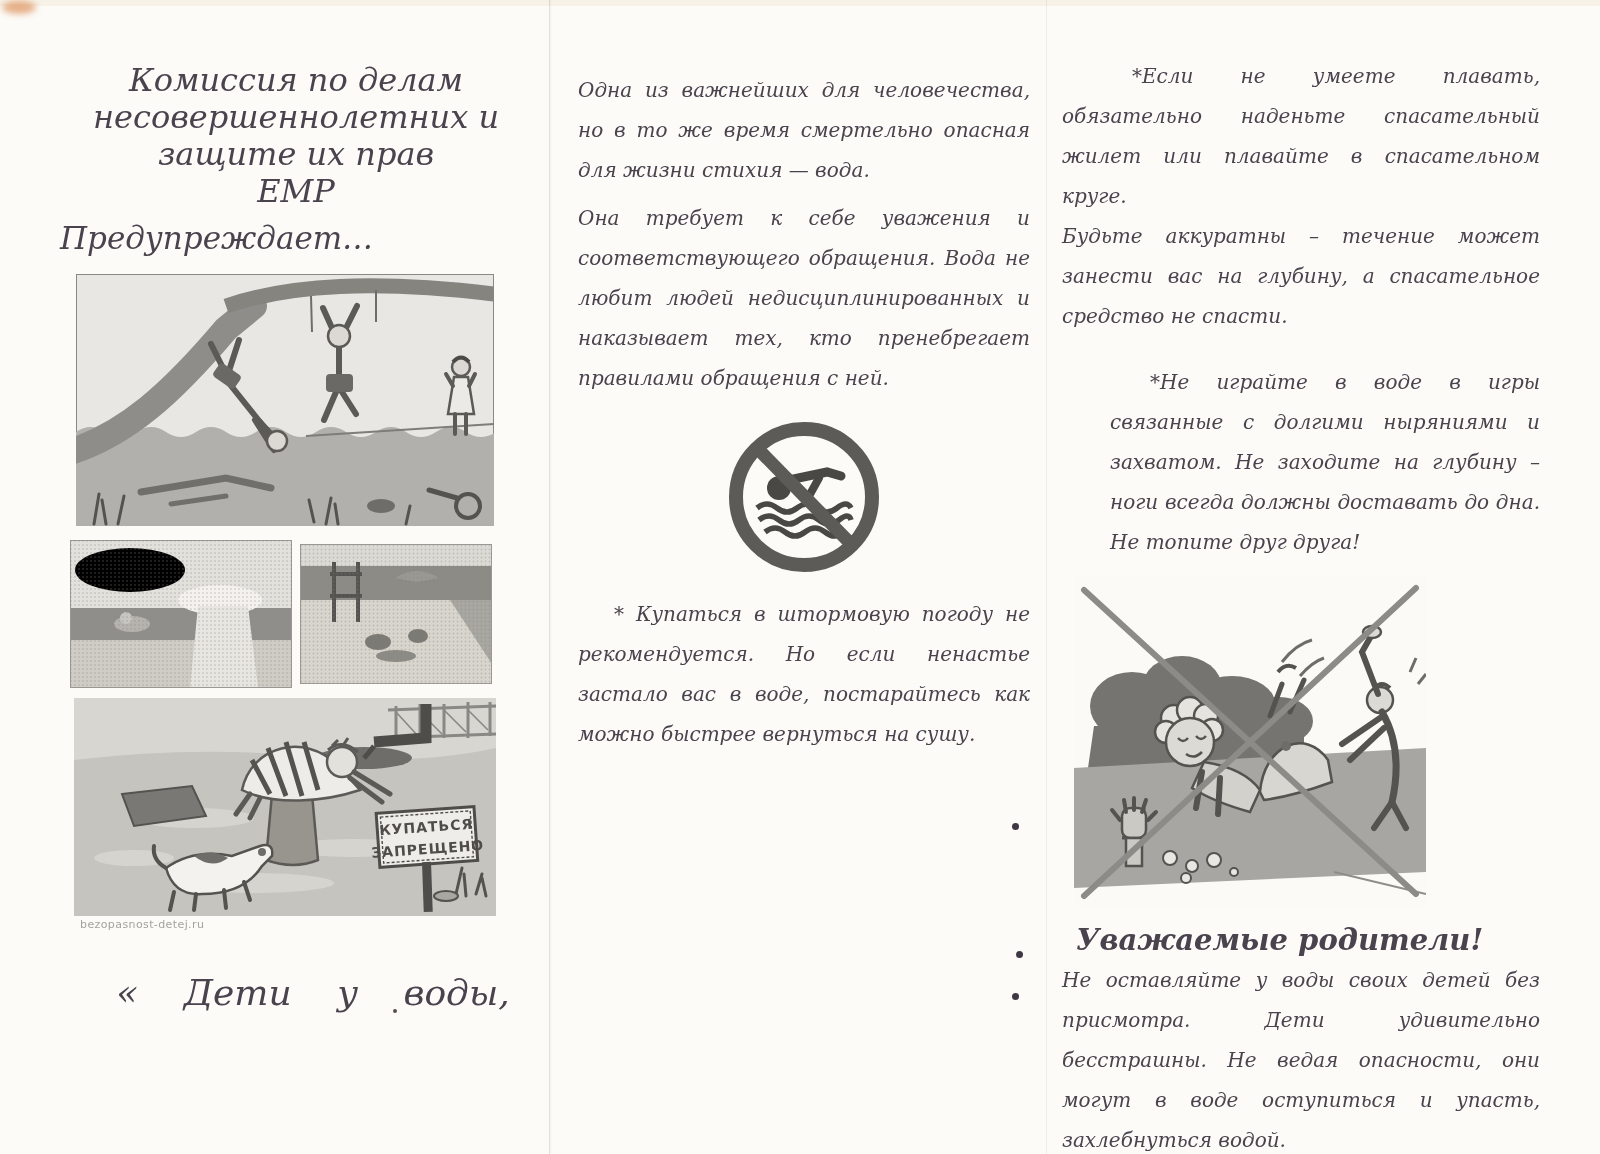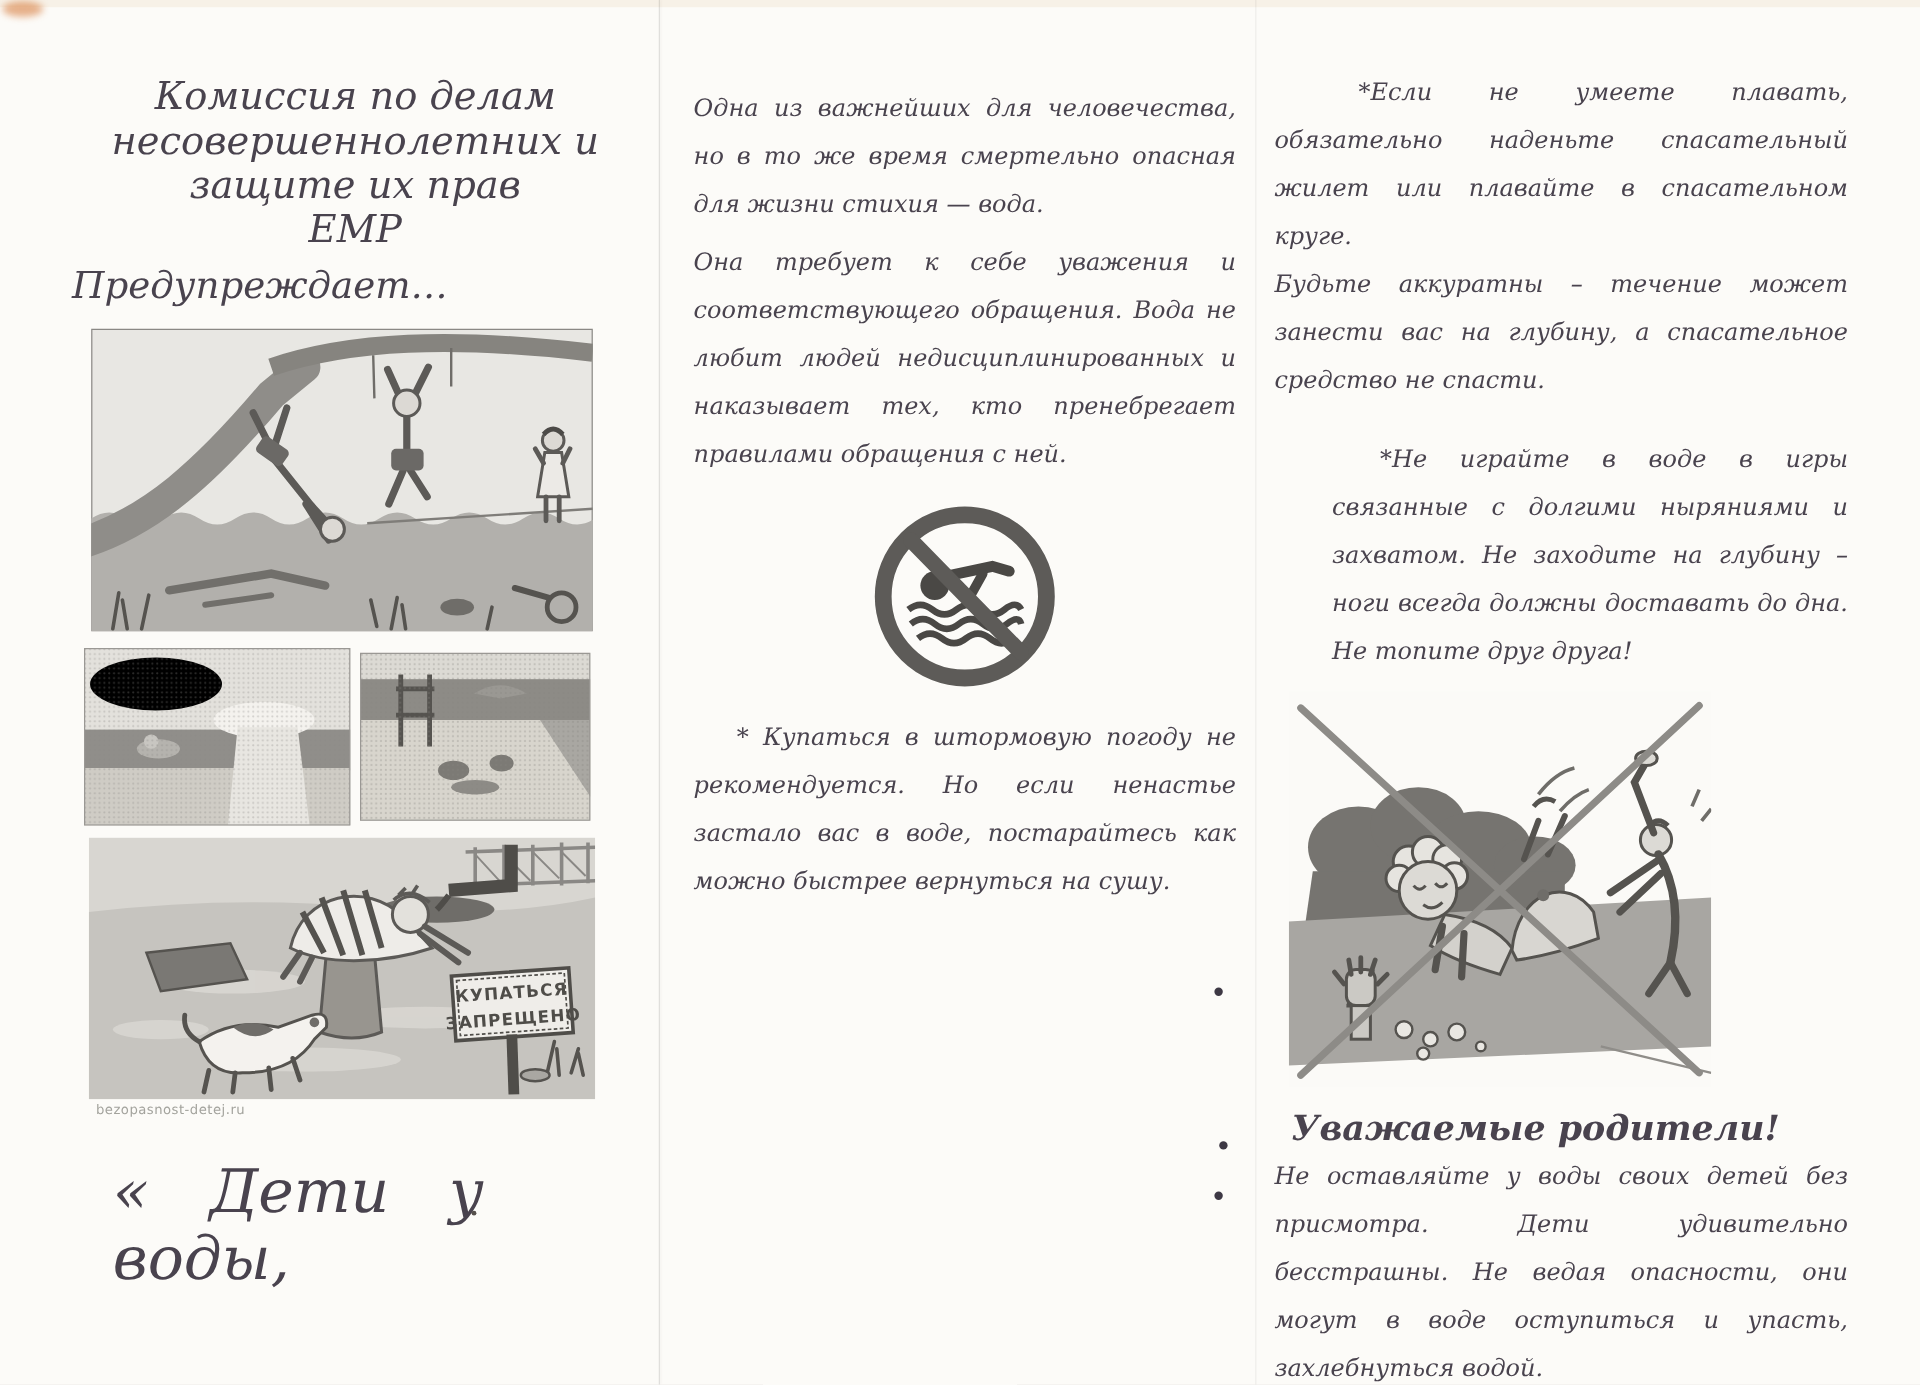--- a/index.html
+++ b/index.html
@@ -34,21 +34,21 @@
   .indent40{text-indent:40px;}
   .indent70{text-indent:70px;}
 
   .ill{display:block;}
   .ill1{margin:16px 0 0 16px;}
   .photo-row{margin:14px 0 0 10px;display:flex;align-items:flex-start;}
   .photo-row .ph2{margin-left:8px;margin-top:4px;}
   .ill4{margin:10px 0 0 14px;}
   .watermark{font-size:11px;font-style:normal;color:#a3a39d;font-family:"DejaVu Sans",sans-serif;margin:2px 0 0 20px;letter-spacing:.4px;}
 
-  .slogan{margin-top:34px;font-size:50px;line-height:56px;}
+  .slogan{margin-top:34px;font-size:36px;line-height:56px;text-align:center;}
   .slogan .l1{display:block;word-spacing:34px;padding-left:34px;}
   .slogan .l2{display:block;word-spacing:9px;padding-left:2px;}
 
   .nosign{display:block;margin:18px auto 0 auto;}
 
   .parents-h{font-size:29px;line-height:40px;margin:14px 0 0 14px;font-weight:600;}
 
   .cross-ill{margin:14px 0 0 12px;display:block;}
 
   .stray-dot{position:absolute;width:7px;height:7px;border-radius:50%;background:#3d3844;}

